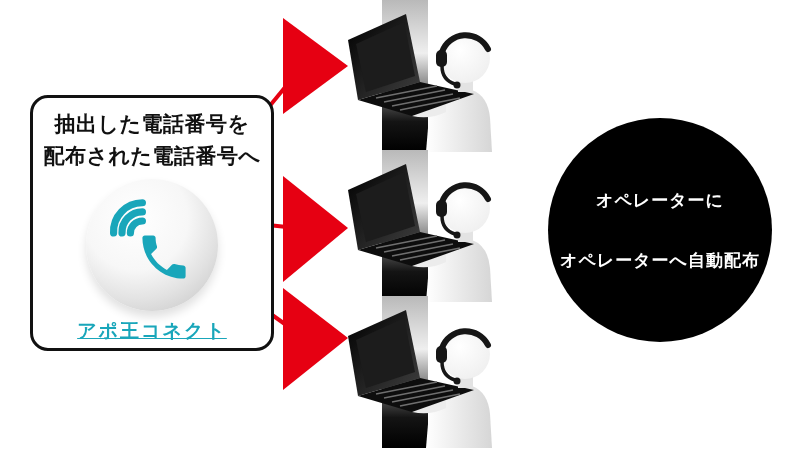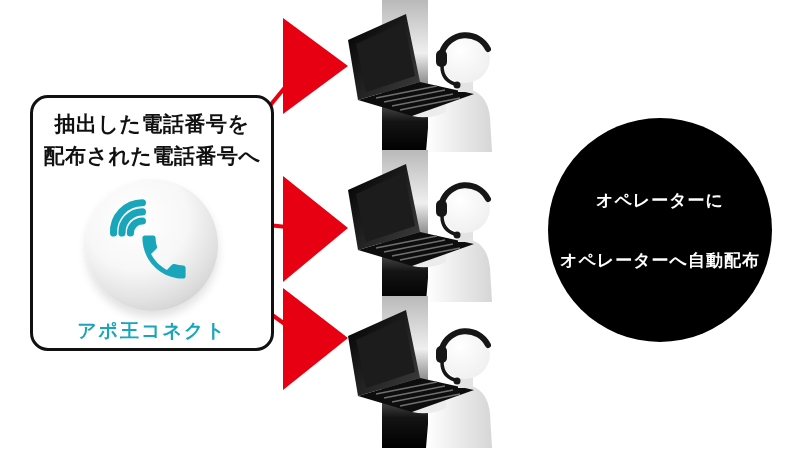--- a/index.html
+++ b/index.html
@@ -37,21 +37,21 @@
     width:132px;height:132px;border-radius:50%;margin-top:7px;
     background:radial-gradient(circle at 38% 30%, #ffffff 0%, #f7f7f7 42%, #e2e2e2 66%, #bfbfbf 100%);
     box-shadow:0 6px 10px rgba(0,0,0,.12);
     display:flex;align-items:center;justify-content:center;
   }
   .sphere svg{width:96px;height:96px;}
   .phone-fill{fill:var(--teal,#19A6BA);}
   .phone-stroke{stroke:var(--teal,#19A6BA);fill:none;stroke-width:3;stroke-linecap:round;}
   .product-name{
     margin-top:7px;font-size:19px;font-weight:bold;color:var(--teal,#19A6BA);
-    letter-spacing:2px;text-align:center;
+    letter-spacing:2px;text-align:center;text-decoration:underline;
   }
 
   
   .right-circle{
     position:absolute;left:548px;top:118px;width:224px;height:224px;border-radius:50%;
     background:var(--circle-bg,#000);z-index:2;
     display:flex;flex-direction:column;align-items:center;justify-content:center;
     gap:37px;
   }
   .right-circle span{

